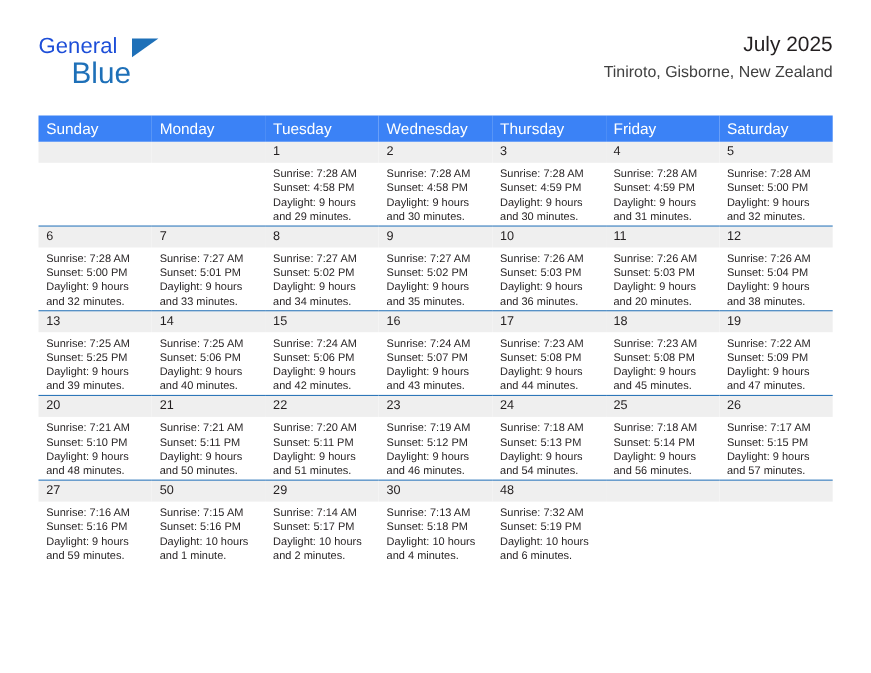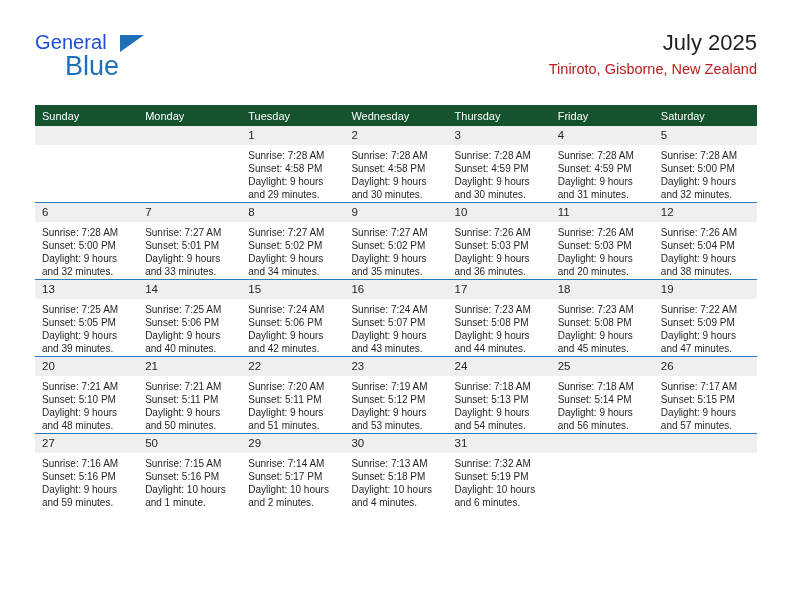--- a/index.html
+++ b/index.html
@@ -63,46 +63,46 @@
     line-height: 1;
   }
 
   .title-wrap {
     position: absolute;
     right: 0;
     top: 0;
     text-align: right;
   }
   .cal-title {
-    font-size: 22px;
+    font-size: 19px;
     color: #231f20;
     line-height: 1.14;
     white-space: nowrap;
   }
   .cal-subtitle {
     margin-top: 7px;
     font-size: 14.5px;
-    color: #b91c1c;
+    color: #404040;
     line-height: 1.1;
     white-space: nowrap;
   }
 
   
   .calendar {
     position: absolute;
     left: 35px;
     top: 105px;
     width: 722px;
     border-collapse: collapse;
     table-layout: fixed;
   }
   .calendar th {
-    background: #14532d;
+    background: #3b82f6;
     color: #ffffff;
-    font-size: 11px;
+    font-size: 14px;
     font-weight: normal;
     text-align: left;
     padding: 4px 0 4px 7px;
     height: 13px;
     border: none;
   }
   .calendar td {
     vertical-align: top;
     padding: 0;
     border: none;
@@ -268,21 +268,21 @@
               <div>Sunset: 5:04 PM</div>
               <div class="daylight">Daylight: 9 hours and 38 minutes.</div>
             </div>
           </td>
         </tr>
         <tr>
           <td>
             <span class="daynum">13</span>
             <div class="info">
               <div>Sunrise: 7:25 AM</div>
-              <div>Sunset: 5:05 PM</div>
+              <div>Sunset: 5:25 PM</div>
               <div class="daylight">Daylight: 9 hours and 39 minutes.</div>
             </div>
           </td>
           <td>
             <span class="daynum">14</span>
             <div class="info">
               <div>Sunrise: 7:25 AM</div>
               <div>Sunset: 5:06 PM</div>
               <div class="daylight">Daylight: 9 hours and 40 minutes.</div>
             </div>
@@ -351,21 +351,21 @@
               <div>Sunrise: 7:20 AM</div>
               <div>Sunset: 5:11 PM</div>
               <div class="daylight">Daylight: 9 hours and 51 minutes.</div>
             </div>
           </td>
           <td>
             <span class="daynum">23</span>
             <div class="info">
               <div>Sunrise: 7:19 AM</div>
               <div>Sunset: 5:12 PM</div>
-              <div class="daylight">Daylight: 9 hours and 53 minutes.</div>
+              <div class="daylight">Daylight: 9 hours and 46 minutes.</div>
             </div>
           </td>
           <td>
             <span class="daynum">24</span>
             <div class="info">
               <div>Sunrise: 7:18 AM</div>
               <div>Sunset: 5:13 PM</div>
               <div class="daylight">Daylight: 9 hours and 54 minutes.</div>
             </div>
           </td>
@@ -413,21 +413,21 @@
           </td>
           <td>
             <span class="daynum">30</span>
             <div class="info">
               <div>Sunrise: 7:13 AM</div>
               <div>Sunset: 5:18 PM</div>
               <div class="daylight">Daylight: 10 hours and 4 minutes.</div>
             </div>
           </td>
           <td>
-            <span class="daynum">31</span>
+            <span class="daynum">48</span>
             <div class="info">
               <div>Sunrise: 7:32 AM</div>
               <div>Sunset: 5:19 PM</div>
               <div class="daylight">Daylight: 10 hours and 6 minutes.</div>
             </div>
           </td>
           <td class="empty">
             <span class="daynum"></span>
           </td>
           <td class="empty">

